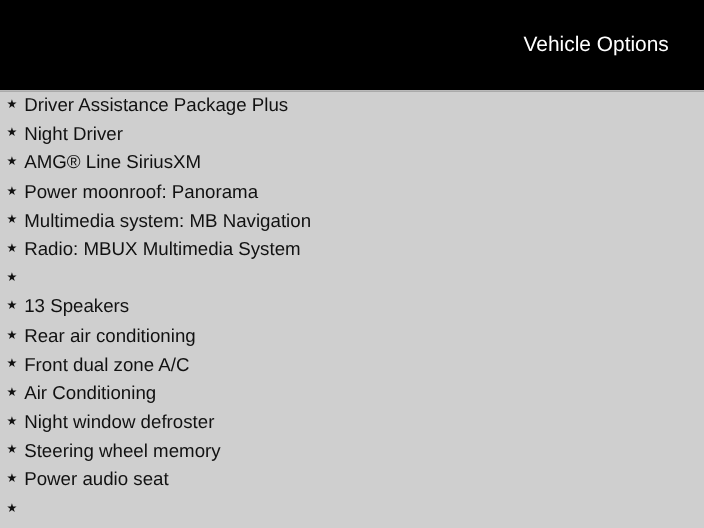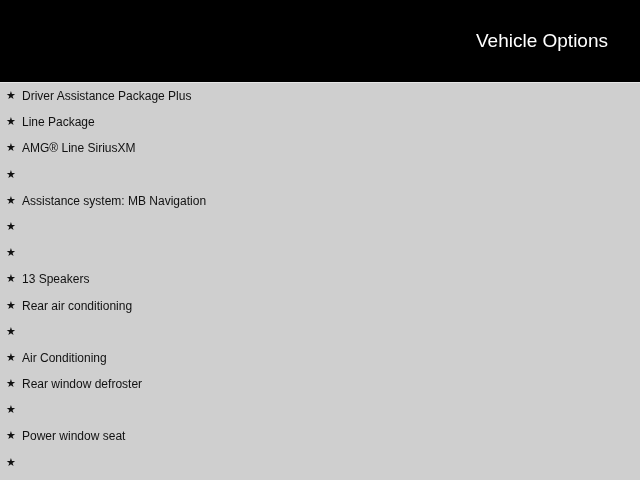--- a/index.html
+++ b/index.html
@@ -28,79 +28,83 @@
       position: relative; height: 26.2px;
       display: flex; align-items: center;
       padding-top: 0;
     }
     .star-icon {
       position: absolute; left: 6px; top: 5px;
       font-size: 11px; color: #111111; line-height: 14px;
     }
     .option-label {
       position: absolute; left: 22px; top: 5px;
-      font-size: 12px; color: #111111; line-height: 16px;
+      font-size: 17px; color: #111111; line-height: 16px;
       white-space: nowrap;
     }
   </style>
 </head>
 <body>
 
 <div class="header">
   <div class="header-title">Vehicle Options</div>
 </div>
 
 <ul class="options-list">
   <li class="option-item">
     <span class="star-icon">★</span>
     <span class="option-label">Driver Assistance Package Plus</span>
   </li>
   <li class="option-item">
     <span class="star-icon">★</span>
-    <span class="option-label">Line Package</span>
+    <span class="option-label">Night Driver</span>
   </li>
   <li class="option-item">
     <span class="star-icon">★</span>
     <span class="option-label">AMG® Line SiriusXM</span>
   </li>
   <li class="option-item">
     <span class="star-icon">★</span>
+    <span class="option-label">Power moonroof: Panorama</span>
   </li>
   <li class="option-item">
     <span class="star-icon">★</span>
-    <span class="option-label">Assistance system: MB Navigation</span>
+    <span class="option-label">Multimedia system: MB Navigation</span>
   </li>
   <li class="option-item">
     <span class="star-icon">★</span>
+    <span class="option-label">Radio: MBUX Multimedia System</span>
   </li>
   <li class="option-item">
     <span class="star-icon">★</span>
   </li>
   <li class="option-item">
     <span class="star-icon">★</span>
     <span class="option-label">13 Speakers</span>
   </li>
   <li class="option-item">
     <span class="star-icon">★</span>
     <span class="option-label">Rear air conditioning</span>
   </li>
   <li class="option-item">
     <span class="star-icon">★</span>
+    <span class="option-label">Front dual zone A/C</span>
   </li>
   <li class="option-item">
     <span class="star-icon">★</span>
     <span class="option-label">Air Conditioning</span>
   </li>
   <li class="option-item">
     <span class="star-icon">★</span>
-    <span class="option-label">Rear window defroster</span>
+    <span class="option-label">Night window defroster</span>
   </li>
   <li class="option-item">
     <span class="star-icon">★</span>
+    <span class="option-label">Steering wheel memory</span>
   </li>
   <li class="option-item">
     <span class="star-icon">★</span>
-    <span class="option-label">Power window seat</span>
+    <span class="option-label">Power audio seat</span>
   </li>
   <li class="option-item">
     <span class="star-icon">★</span>
   </li>
 </ul>
 
 </body></html>

